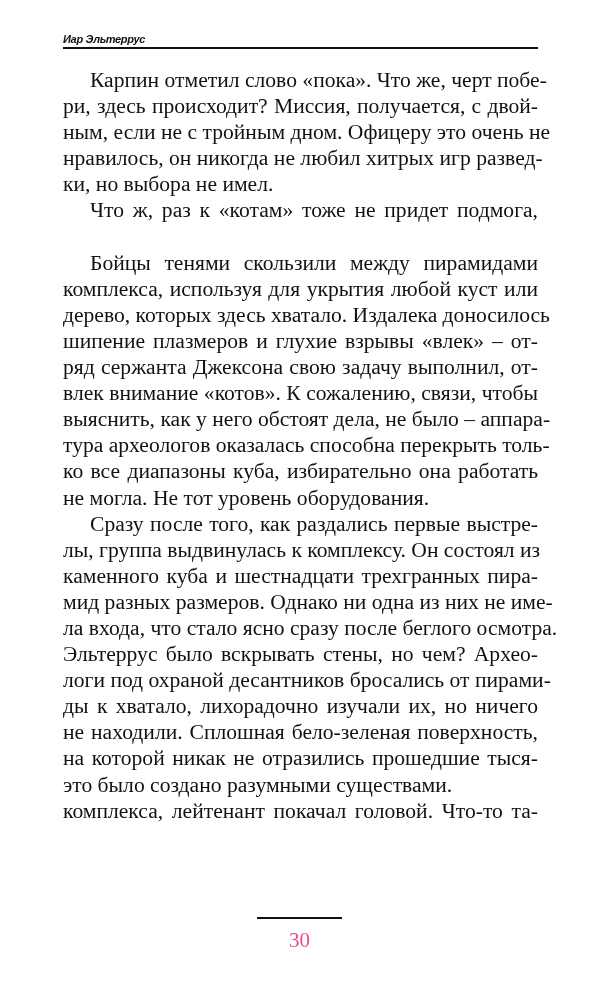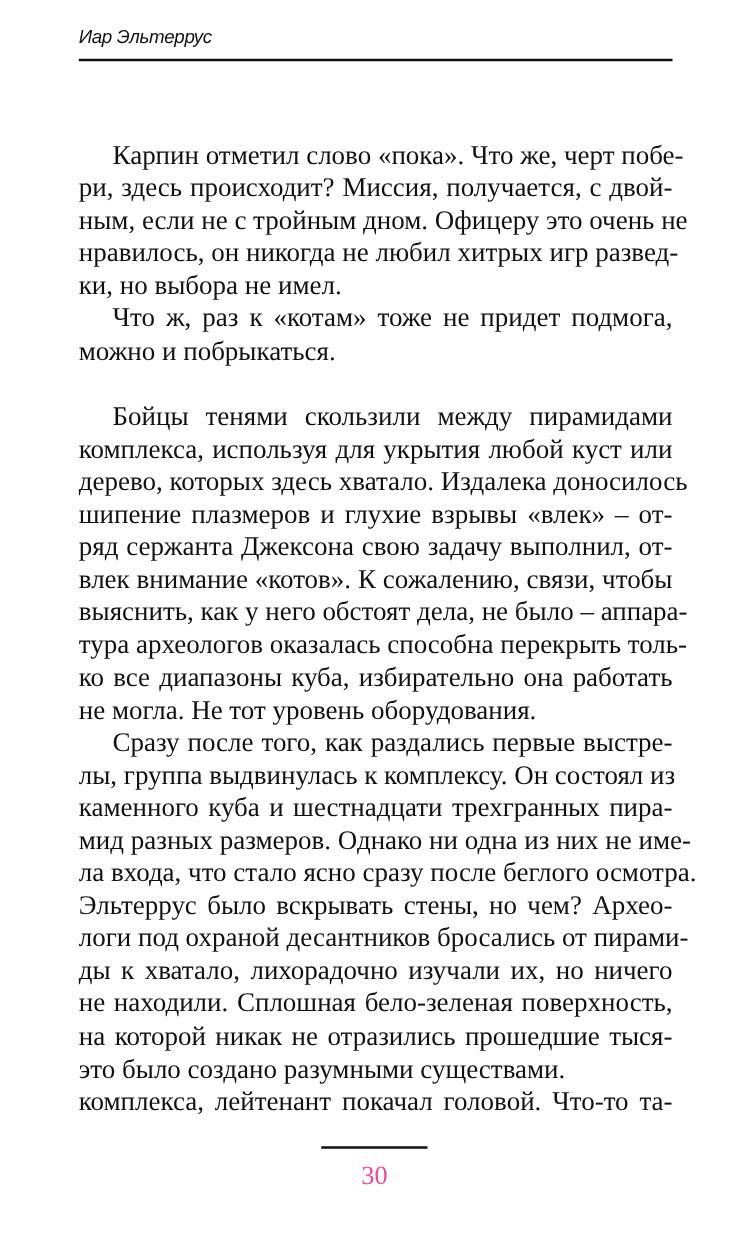--- a/index.html
+++ b/index.html
@@ -18,38 +18,37 @@
       position: absolute;
       left: 63px;
       top: 18px;
       width: 475px;
       height: 29px;
       border-bottom: 2px solid #111;
     }
     .running-head-author {
       position: absolute;
       left: 0;
-      top: 3px;
+      top: 15px;
       font-family: "Liberation Sans", sans-serif;
       font-style: italic;
-      font-weight: normal;
-      font-size: 15px;
+      font-weight: bold;
+      font-size: 11px;
       letter-spacing: -0.3px;
       color: #111;
     }
     .text-block {
       position: absolute;
       left: 63px;
       top: 67px;
       width: 475px;
       font-family: "Liberation Serif", serif;
       font-size: 21.6px;
       line-height: 26.1px;
       color: #111;
-      margin-top: 44px;
     }
     .line {
       display: block;
       white-space: nowrap;
       text-align: justify;
       text-align-last: justify;
       height: 26.1px;
     }
     .line.last {
       text-align-last: left;
@@ -90,21 +89,20 @@
 <div class="text-block" id="text-block">
     <div>
       <span class="line indent">Карпин отметил слово «пока». Что же, черт побе-</span>
       <span class="line">ри, здесь происходит? Миссия, получается, с двой-</span>
       <span class="line">ным, если не с тройным дном. Офицеру это очень не</span>
       <span class="line">нравилось, он никогда не любил хитрых игр развед-</span>
       <span class="line last">ки, но выбора не имел.</span>
     </div>
     <div>
       <span class="line indent">Что ж, раз к «котам» тоже не придет подмога,</span>
-      <span class="line last">можно и побрыкаться.</span>
     </div>
     <span class="blank"></span>
     <div>
       <span class="line indent">Бойцы тенями скользили между пирамидами</span>
       <span class="line">комплекса, используя для укрытия любой куст или</span>
       <span class="line">дерево, которых здесь хватало. Издалека доносилось</span>
       <span class="line">шипение плазмеров и глухие взрывы «влек» – от-</span>
       <span class="line">ряд сержанта Джексона свою задачу выполнил, от-</span>
       <span class="line">влек внимание «котов». К сожалению, связи, чтобы</span>
       <span class="line">выяснить, как у него обстоят дела, не было – аппара-</span>

